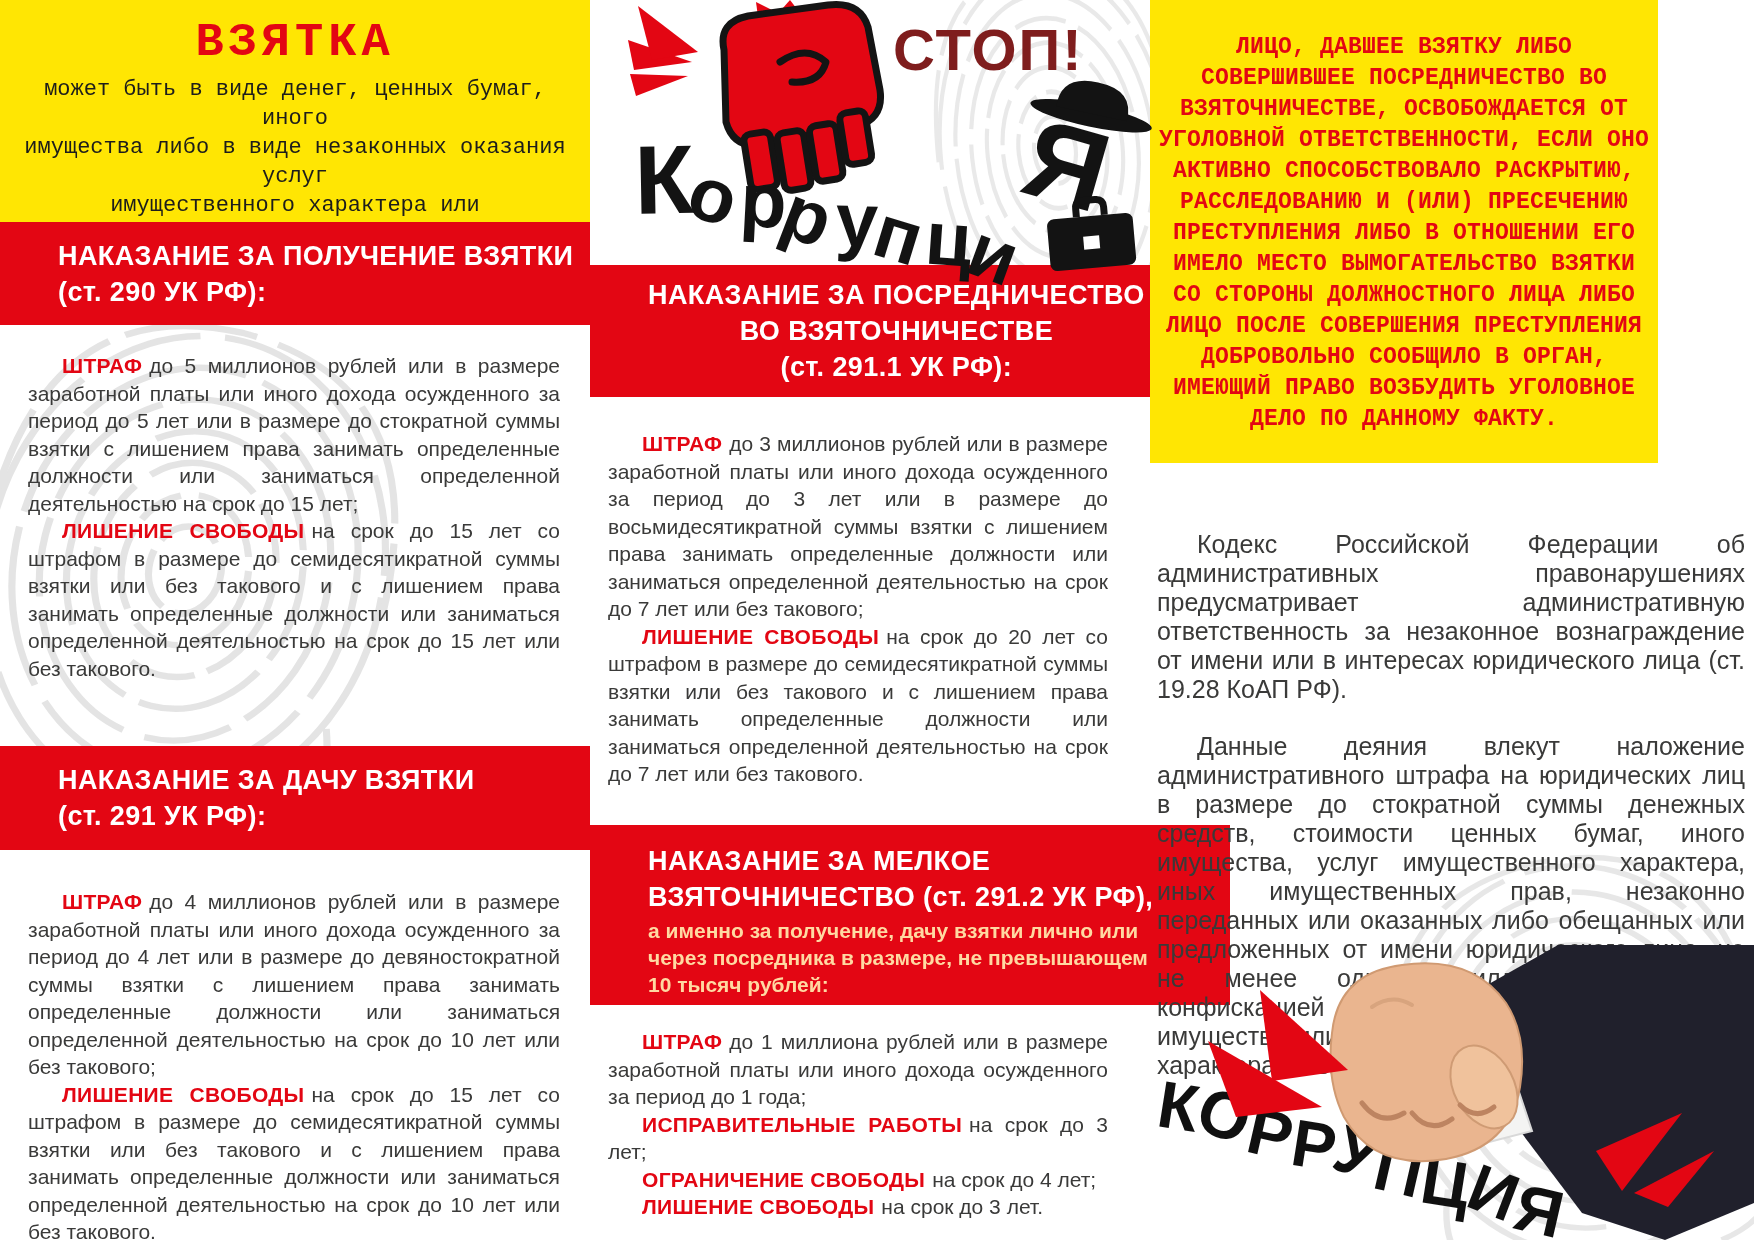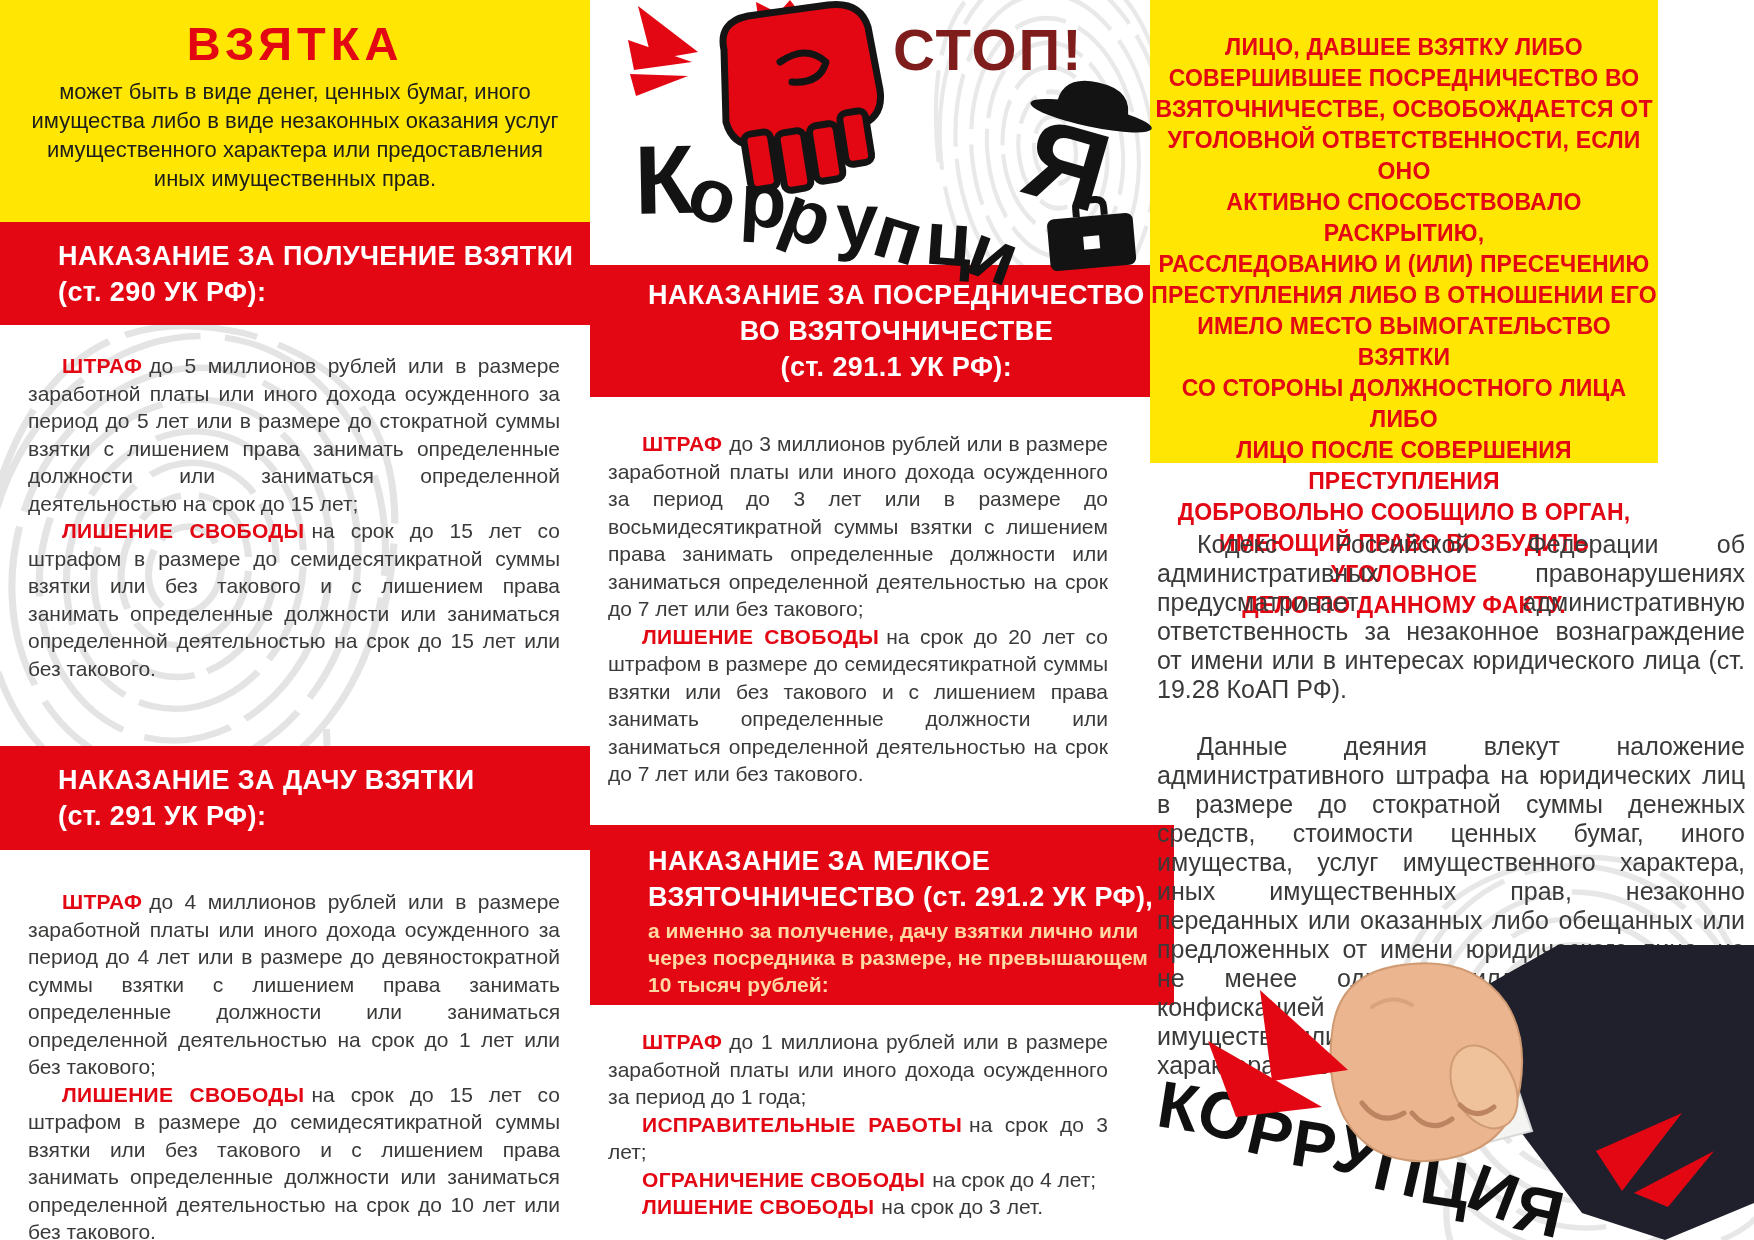--- a/index.html
+++ b/index.html
@@ -1,32 +1,32 @@
 <!DOCTYPE html>
 <html><head>
 <meta charset="utf-8">
 <style>
   html,body{margin:0;padding:0;background:#888;}
   #page{position:relative;width:1754px;height:1240px;background:#ffffff;overflow:hidden;
         font-family:"Liberation Sans","DejaVu Sans",sans-serif;}
   .abs{position:absolute;}
   .pre{white-space:pre-line;}
   
-  .yellow{background:#ffe603;}
+  .yellow{background:#ffe603;font-family:Liberation Mono, monospace;}
   .redblk{background:#e30613;}
   
   #intro{left:0;top:0;width:590px;height:222px;z-index:2;text-align:center;}
   #intro h1{margin:16px 0 6px 0;font-size:47px;font-weight:900;letter-spacing:5px;color:#e30613;}
   #intro p{margin:0 14px;font-size:22px;line-height:29px;color:#1d1d1b;font-weight:500;}
   .banner{z-index:2;display:flex;align-items:center;}
   .banner .btxt{color:#ffffff;font-weight:800;font-size:27px;line-height:36px;letter-spacing:.4px;padding-left:58px;}
   #ban-l1{left:0;top:222px;width:590px;height:103px;}
   #ban-l2{left:0;top:746px;width:590px;height:104px;}
   #ban-m1{left:590px;top:265px;width:560px;height:132px;text-align:center;}
-  #ban-m2{left:590px;top:825px;width:584px;height:180px;align-items:flex-start;}
+  #ban-m2{left:590px;top:825px;width:640px;height:180px;align-items:flex-start;}
   #ban-m2 .inner{padding:18px 0 0 58px;}
   #ban-m2 .btxt{padding-left:0;}
   .subtitle{color:#ffd9a2;font-size:21px;line-height:27px;font-weight:600;margin-top:2px;}
   
   .bodytxt{z-index:2;color:#3a3a39;font-size:21px;line-height:27.5px;text-align:justify;}
   .pitem{margin:0;text-indent:34px;}
   .kw{color:#e30613;font-weight:900;letter-spacing:.3px;margin-right:7px;}
   #body-l1{left:28px;top:352px;width:532px;}
   #body-l2{left:28px;top:888px;width:532px;}
   #body-m1{left:608px;top:430px;width:500px;}
@@ -110,21 +110,21 @@
   <div id="body-l1" class="abs bodytxt">
     <p class="pitem"><span class="kw">ШТРАФ</span><span>до 5 миллионов рублей или в размере заработной платы или иного дохода осужденного за период до 5 лет или в размере до стократной суммы взятки с лишением права занимать определенные должности или заниматься определенной деятельностью на срок до 15 лет;</span></p>
     <p class="pitem"><span class="kw">ЛИШЕНИЕ СВОБОДЫ</span><span>на срок до 15 лет со штрафом в размере до семидесятикратной суммы взятки или без такового и с лишением права занимать определенные должности или заниматься определенной деятельностью на срок до 15 лет или без такового.</span></p>
   </div>
 
   <div id="ban-l2" class="abs redblk banner">
     <div class="btxt pre">НАКАЗАНИЕ ЗА ДАЧУ ВЗЯТКИ
 (ст. 291 УК РФ):</div>
   </div>
   <div id="body-l2" class="abs bodytxt">
-    <p class="pitem"><span class="kw">ШТРАФ</span><span>до 4 миллионов рублей или в размере заработной платы или иного дохода осужденного за период до 4 лет или в размере до девяностократной суммы взятки с лишением права занимать определенные должности или заниматься определенной деятельностью на срок до 1 лет или без такового;</span></p>
+    <p class="pitem"><span class="kw">ШТРАФ</span><span>до 4 миллионов рублей или в размере заработной платы или иного дохода осужденного за период до 4 лет или в размере до девяностократной суммы взятки с лишением права занимать определенные должности или заниматься определенной деятельностью на срок до 10 лет или без такового;</span></p>
     <p class="pitem"><span class="kw">ЛИШЕНИЕ СВОБОДЫ</span><span>на срок до 15 лет со штрафом в размере до семидесятикратной суммы взятки или без такового и с лишением права занимать определенные должности или заниматься определенной деятельностью на срок до 10 лет или без такового.</span></p>
   </div>
 
   <svg id="fist-logo" class="abs" width="290" height="210" viewBox="0 0 290 210">
     <g fill="#e30613">
       <polygon points="0,40 64,62 6,70"></polygon>
       <polygon points="10,6 70,52 24,60"></polygon>
       <polygon points="2,74 60,76 8,96"></polygon>
       <polygon points="128,2 152,14 130,17"></polygon>
       <polygon points="162,0 172,13 154,9"></polygon>

